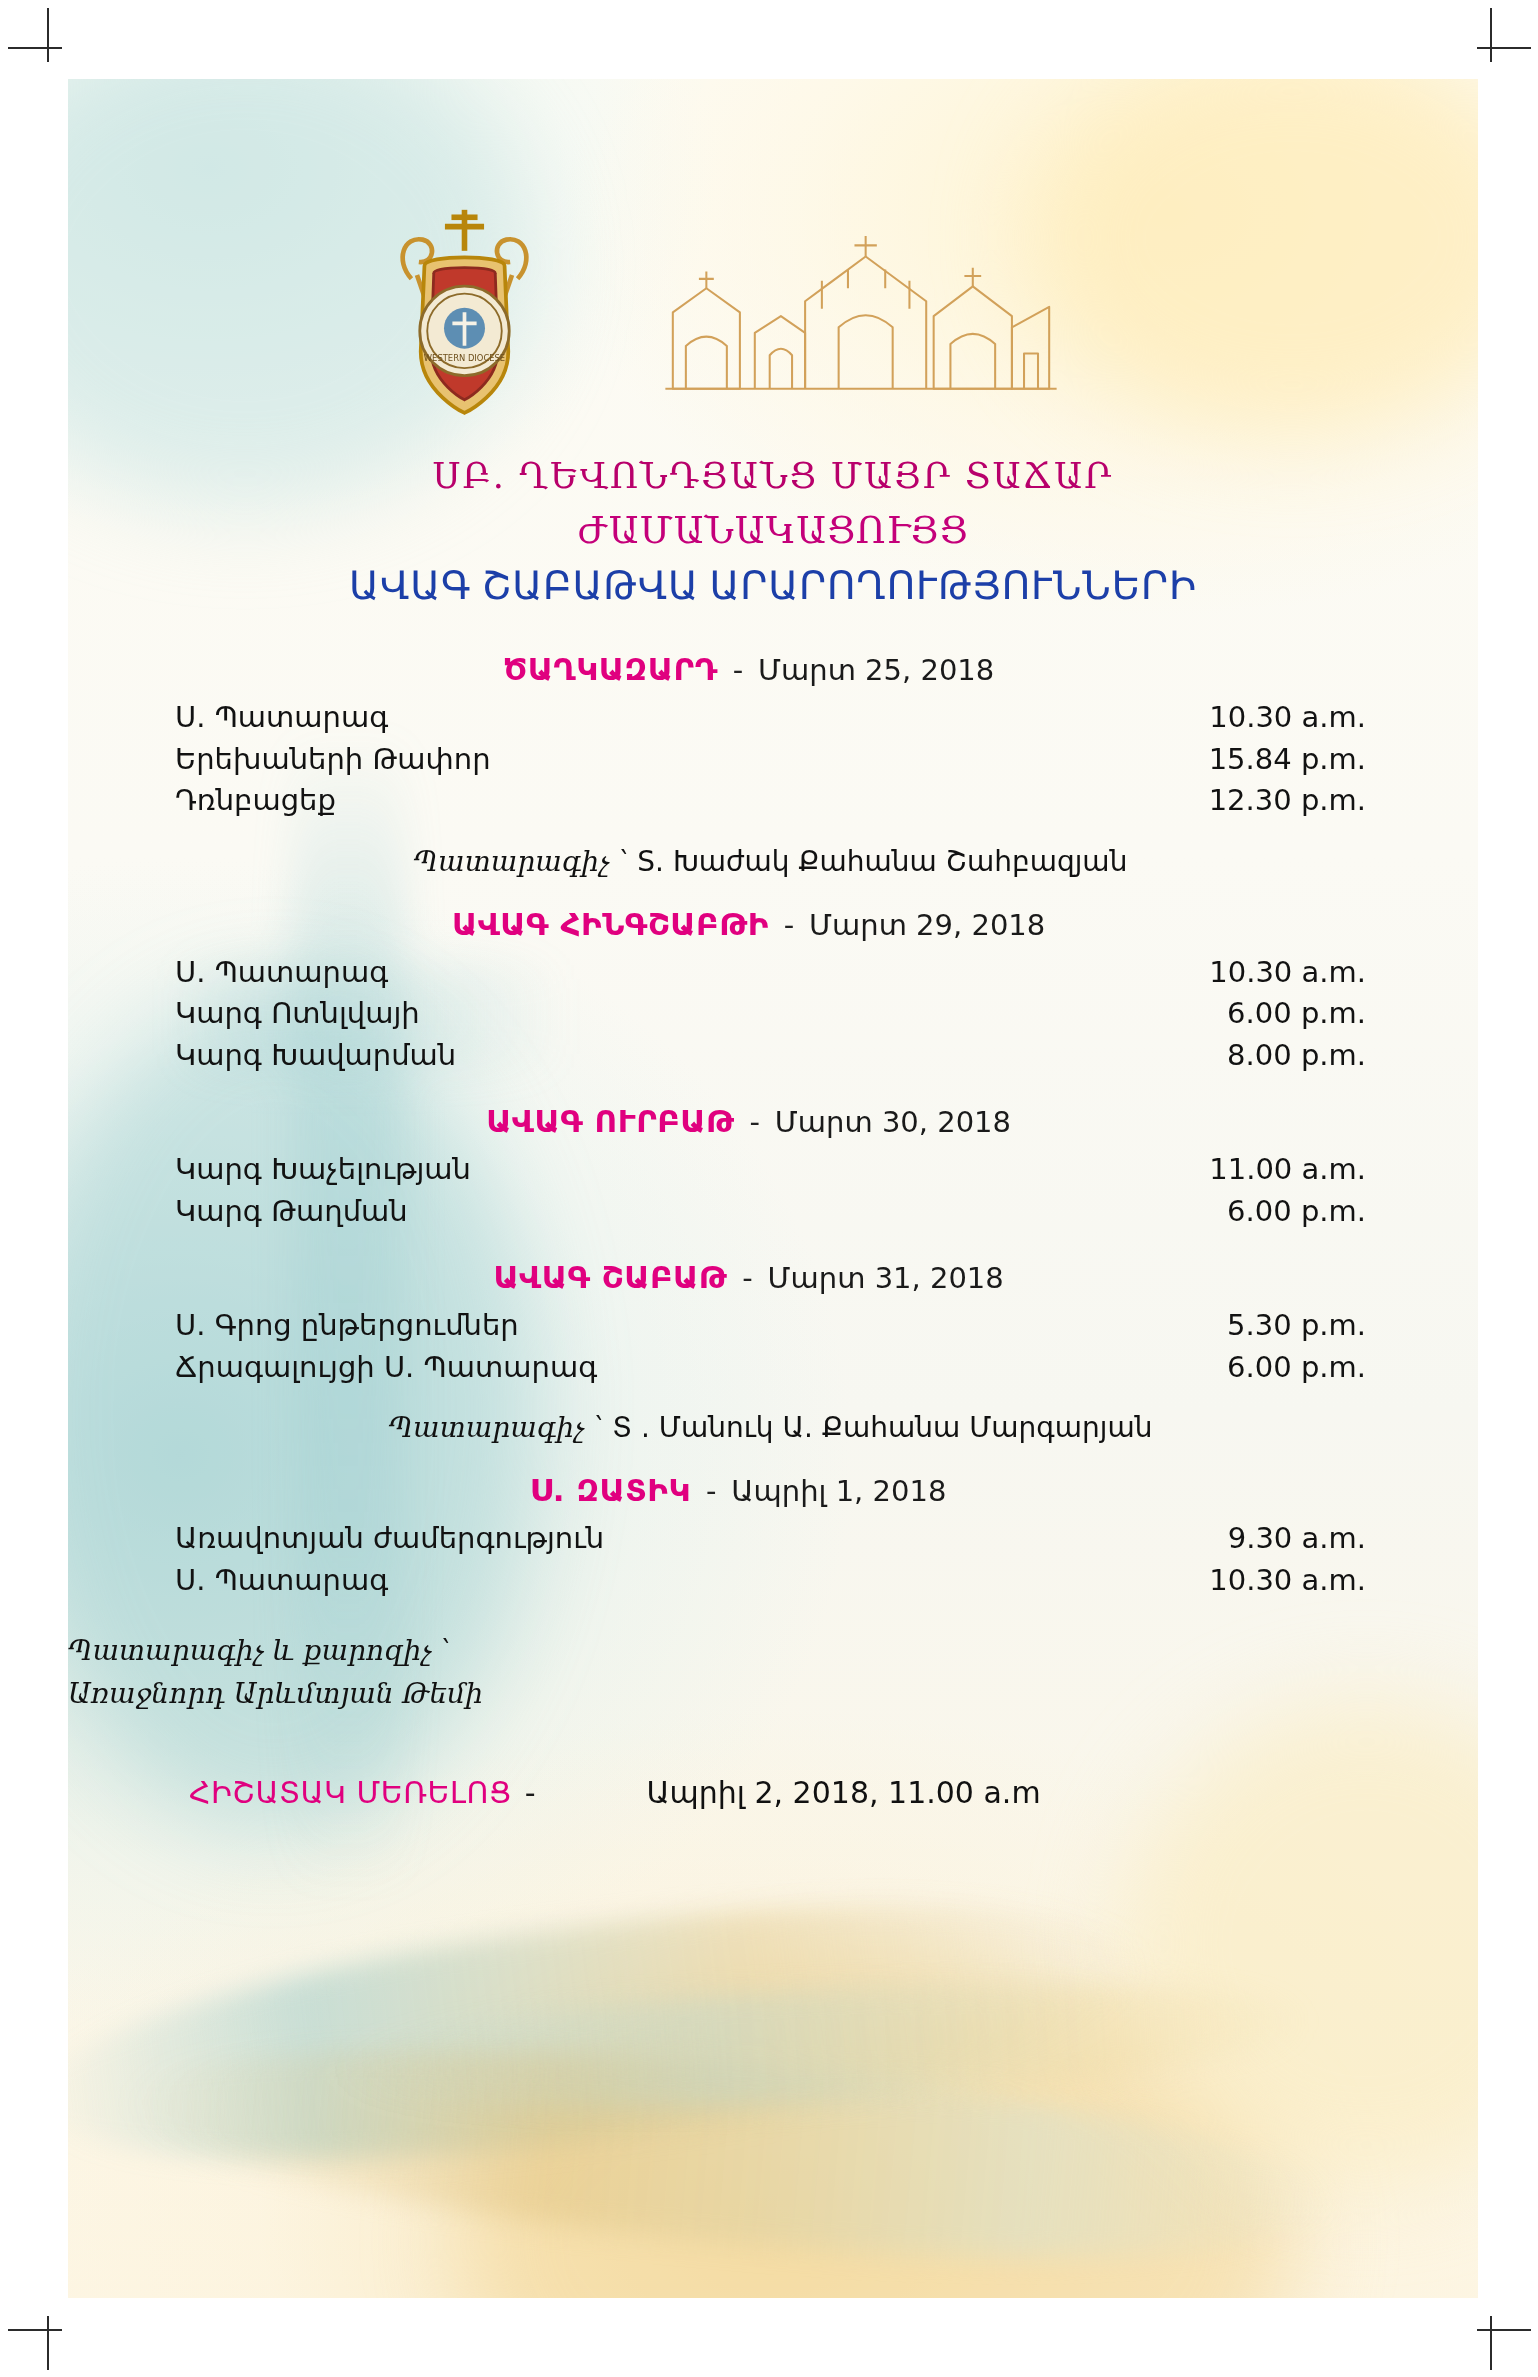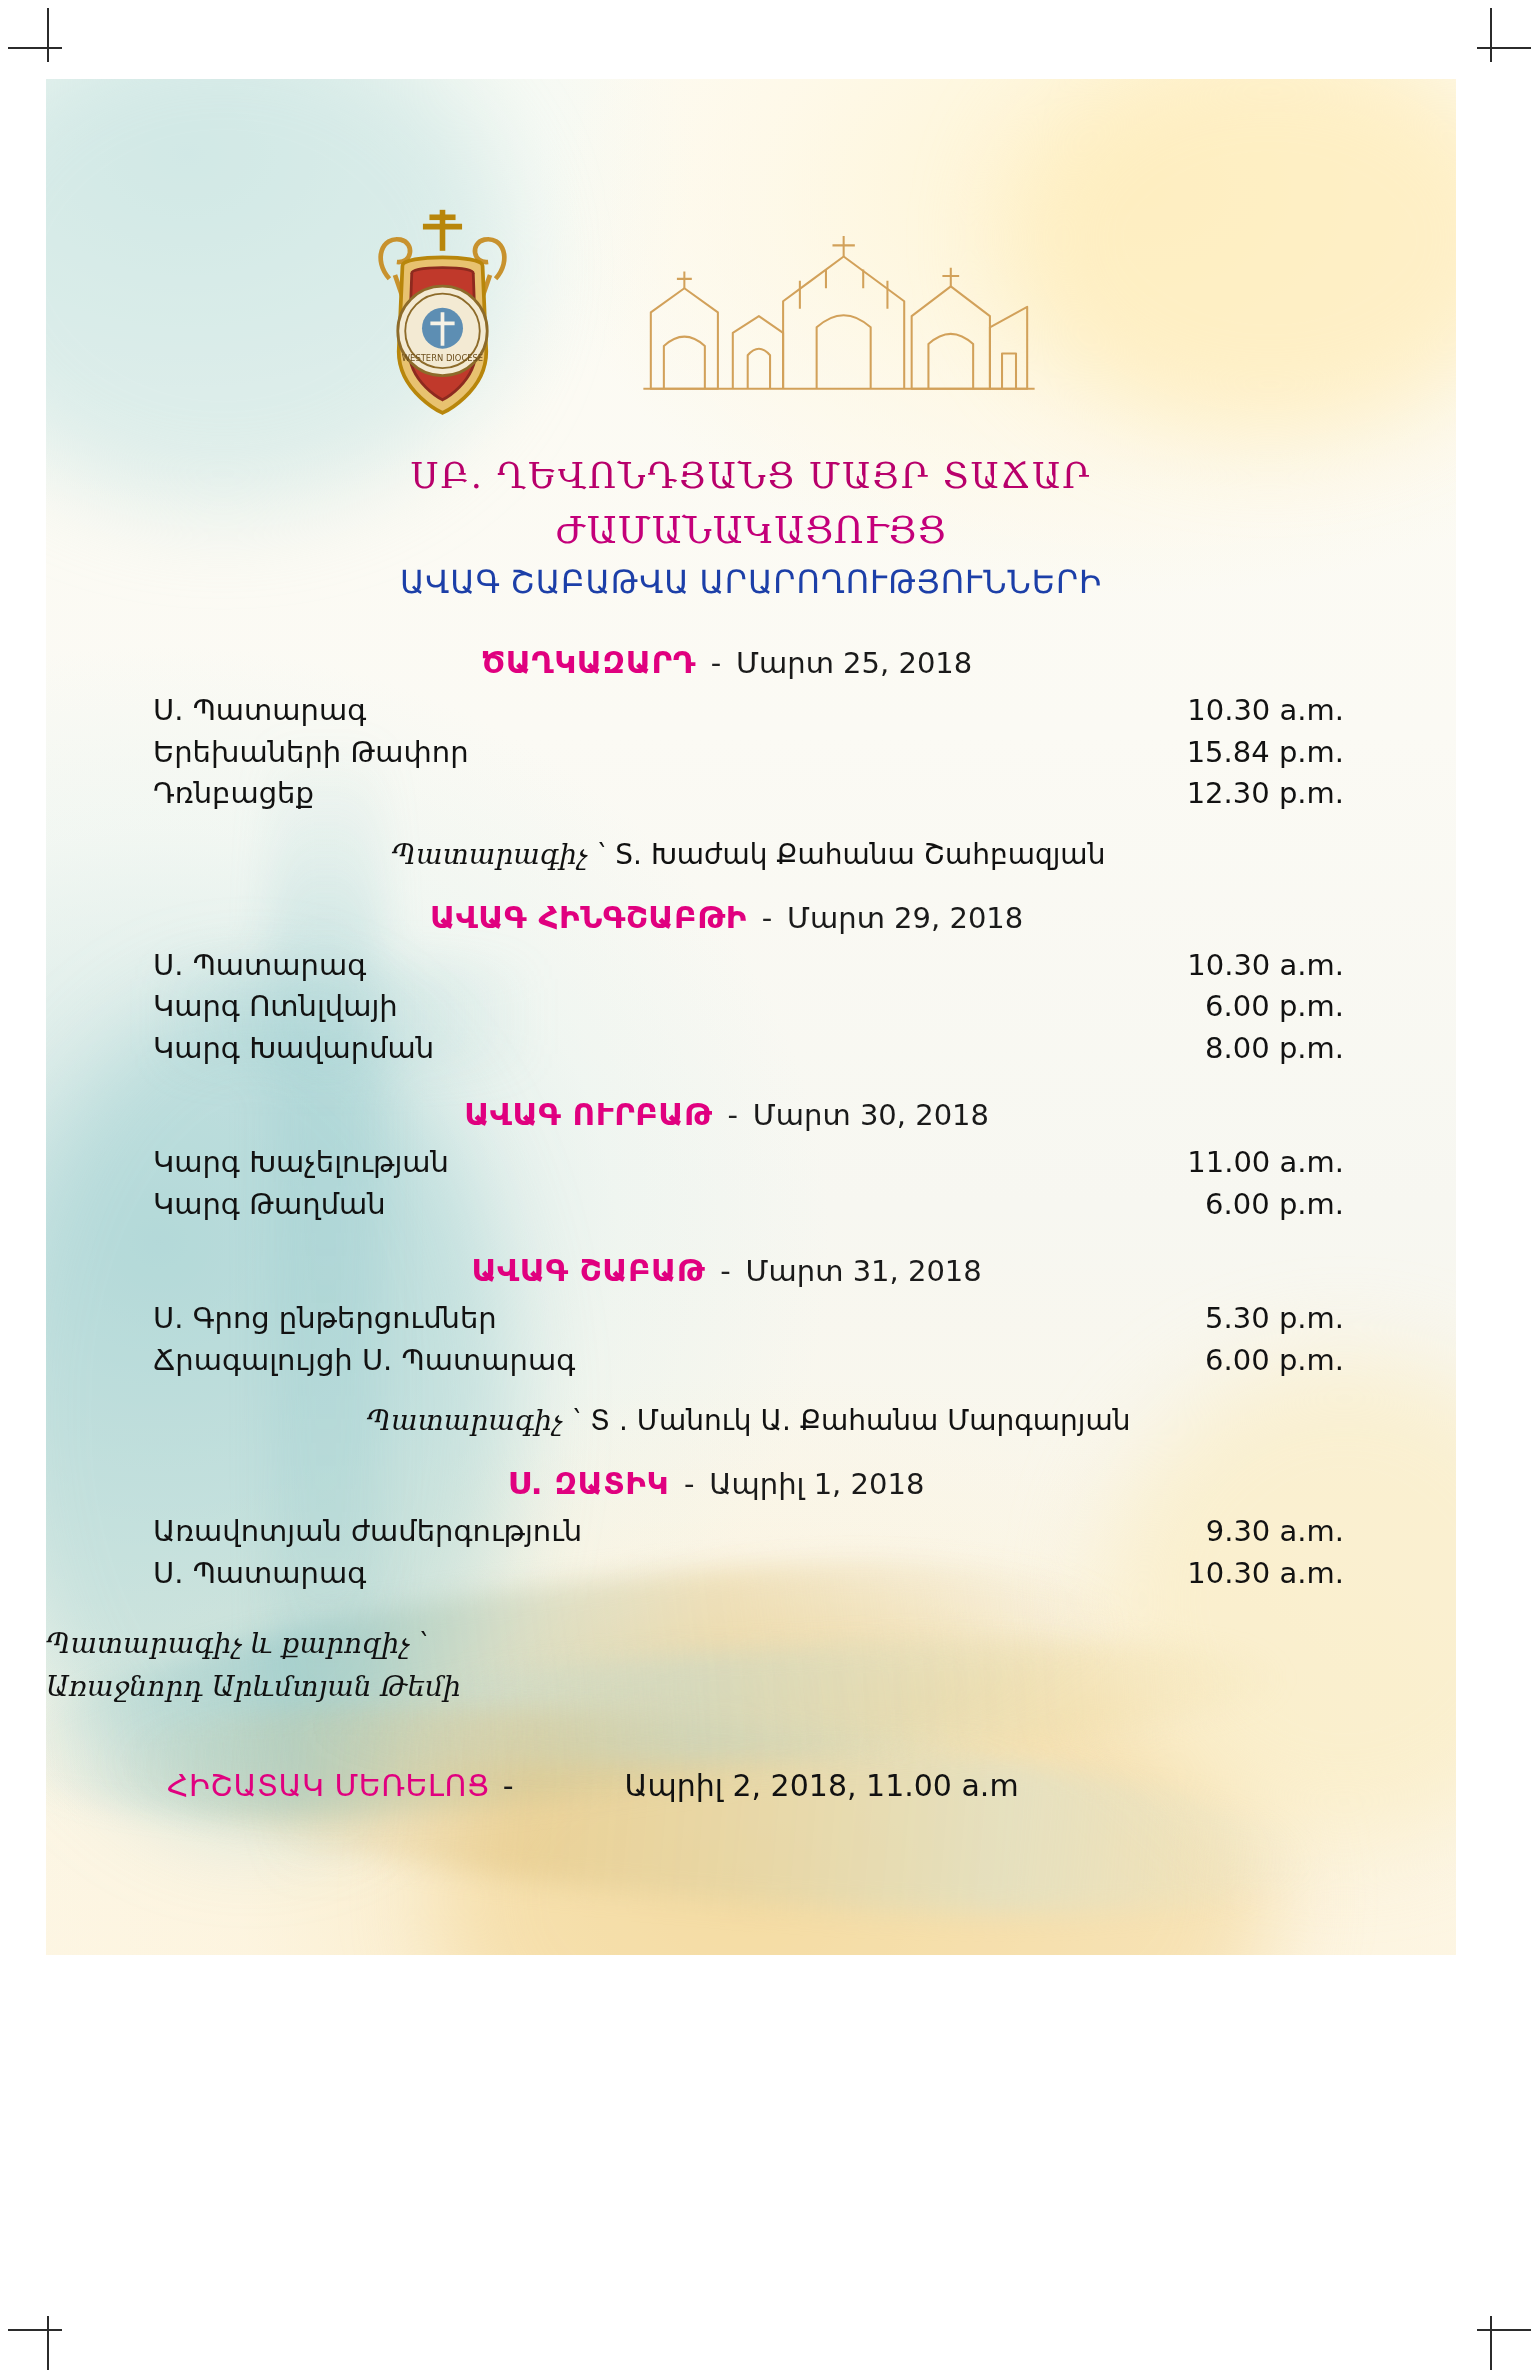--- a/index.html
+++ b/index.html
@@ -19,24 +19,24 @@
   .crop-mark {
     position: absolute;
     background: #2b2b2b;
   }
   .cm-v { width: 1.9px; height: 54px; }
   .cm-h { height: 1.9px; width: 54px; }
 
   
   .sheet {
     position: absolute;
-    left: 46px;
+    left: 68px;
     top: 79px;
     width: 1410px;
-    height: 1876px;
+    height: 2219px;
     overflow: hidden;
     background:
       radial-gradient(ellipse 839px 559px at 78% 6%, rgba(255,243,205,0.95) 0%, rgba(255,247,224,0.55) 45%, rgba(255,255,255,0) 72%),
       radial-gradient(ellipse 653px 466px at 10% 4%, rgba(214,236,233,0.85) 0%, rgba(235,247,245,0.4) 55%, rgba(255,255,255,0) 78%),
       radial-gradient(ellipse 1025px 653px at 50% 97%, rgba(246,222,165,0.75) 0%, rgba(252,241,214,0.35) 50%, rgba(255,255,255,0) 80%),
       radial-gradient(ellipse 839px 746px at 8% 62%, rgba(166,212,214,0.55) 0%, rgba(219,240,238,0.28) 55%, rgba(255,255,255,0) 80%),
       linear-gradient(180deg, #fdfbf3 0%, #fbfaf4 35%, #f7f7f1 60%, #fdf6e4 100%);
   }
 
   
@@ -146,24 +146,24 @@
   }
   .title-2 {
     color: #c4007a;
     font-size: 37px;
     margin-top: 13px;
     letter-spacing: 0.9px;
     font-family: "DejaVu Serif", "Liberation Serif", serif;
   }
   .title-3 {
     color: #1c3fa8;
-    font-size: 32px;
+    font-size: 39px;
     margin-top: 11.2px;
     letter-spacing: 0.9px;
-    font-family: Liberation Sans, sans-serif;
+    font-family: Liberation Serif, serif;
   }
 
   
   .schedule {
     margin: 43px 112px 16px 107px;
   }
   .day-block { margin-bottom: 28px; }
 
   .day-head {
     display: flex;

